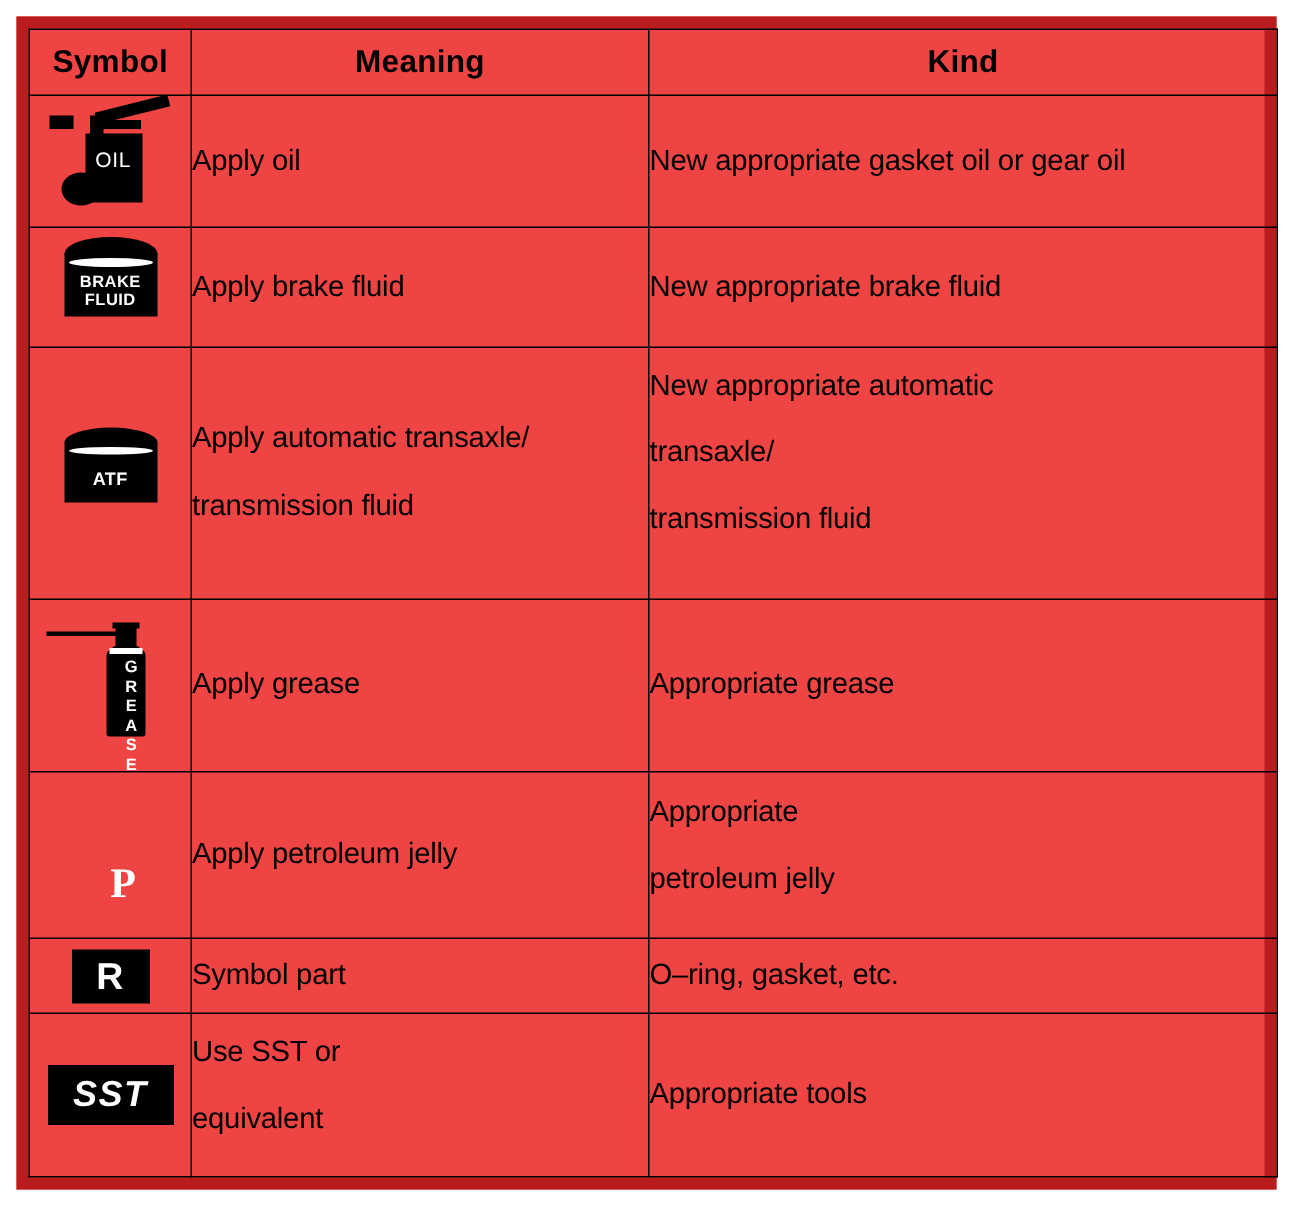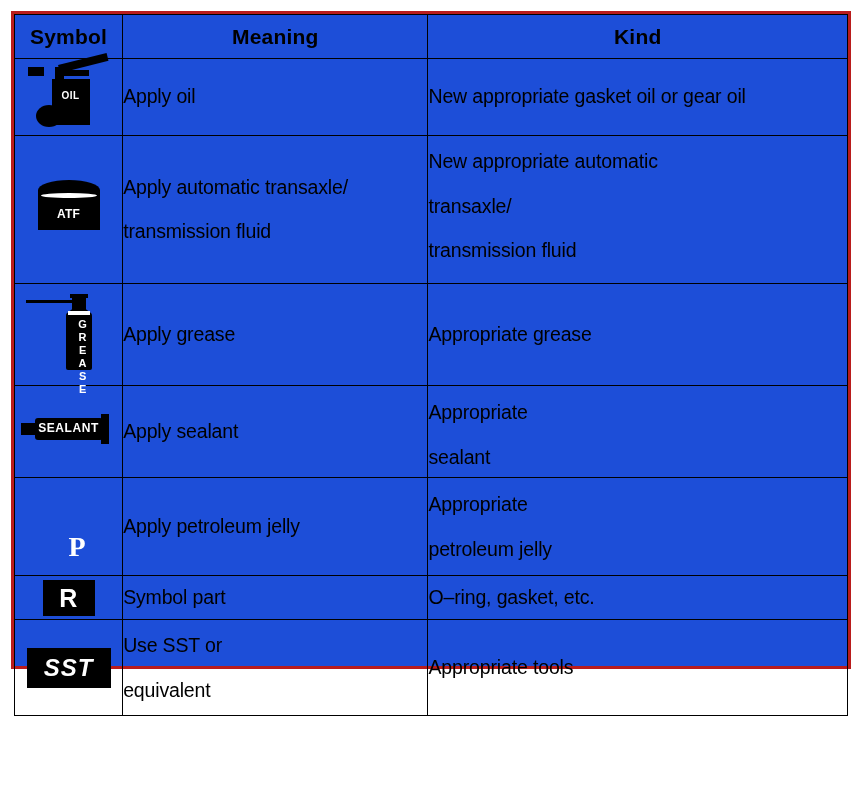--- a/index.html
+++ b/index.html
@@ -15,24 +15,24 @@
     color: #000000;
     overflow: hidden;
   }
 
   
   #table-frame {
     position: absolute;
     left: 11px;
     top: 11px;
     width: 840px;
-    height: 658px;
-    border: 3px solid #b91c1c;
+    height: 782px;
+    border: 8px solid #b91c1c;
     box-sizing: border-box;
-    background: #1d4ed8;
+    background: #ef4444;
   }
 
   table.symtable {
     width: 100%;
     height: 100%;
     border-collapse: collapse;
     table-layout: fixed;
   }
   table.symtable td,
   table.symtable th {
@@ -86,21 +86,21 @@
   }
 
   
   .ico-oil { width: 86px; height: 72px; }
   .ico-oil .body {
     position: absolute; left: 26px; top: 20px;
     width: 38px; height: 46px; background: #000;
   }
   .ico-oil .label {
     position: absolute; left: 30px; top: 32px;
-    width: 30px; color: #fff; font-size: 10px; font-weight: bold;
+    width: 30px; color: #fff; font-size: 14px; font-weight: normal;
     line-height: 10px; text-align: center; letter-spacing: 0.5px;
     font-family: "Liberation Sans", sans-serif;
   }
   .ico-oil .neck {
     position: absolute; left: 29px; top: 8px;
     width: 9px; height: 14px; background: #000;
   }
   .ico-oil .spout {
     position: absolute; left: 33px; top: 6px;
     width: 50px; height: 8px; background: #000;
@@ -251,20 +251,39 @@
           </span>
         </td>
         <td class="text-cell">
           <span class="ln">Apply oil</span>
         </td>
         <td class="text-cell">
           <span class="ln">New appropriate gasket oil or gear oil</span>
         </td>
       </tr>
 
+      <tr style="height:70px;">
+        <td class="symbol-cell">
+          <span class="icon-wrap ico-can ico-bf">
+            <span class="top-ellipse" style="width:62px;height:22px;top:0;"></span>
+            <span class="side" style="top:11px;width:62px;height:42px;"></span>
+            <span class="hl" style="left:3px;top:14px;width:56px;height:6px;"></span>
+            <span class="cantext" style="top:25px;font-size:11px;">
+              <span>BRAKE</span><br>
+              <span>FLUID</span>
+            </span>
+          </span>
+        </td>
+        <td class="text-cell">
+          <span class="ln">Apply brake fluid</span>
+        </td>
+        <td class="text-cell">
+          <span class="ln">New appropriate brake fluid</span>
+        </td>
+      </tr>
 
       <tr style="height:148px;">
         <td class="symbol-cell">
           <span class="icon-wrap ico-can ico-atf">
             <span class="top-ellipse" style="width:62px;height:20px;top:0;"></span>
             <span class="side" style="top:10px;width:62px;height:40px;"></span>
             <span class="hl" style="left:3px;top:13px;width:56px;height:5px;"></span>
             <span class="cantext" style="top:28px;font-size:12px;">ATF</span>
           </span>
         </td>
@@ -292,37 +311,20 @@
           </span>
         </td>
         <td class="text-cell">
           <span class="ln">Apply grease</span>
         </td>
         <td class="text-cell">
           <span class="ln">Appropriate grease</span>
         </td>
       </tr>
 
-      <tr style="height:92px;">
-        <td class="symbol-cell">
-          <span class="icon-wrap ico-sealant">
-            <span class="tnozz"></span>
-            <span class="tbody"></span>
-            <span class="tend"></span>
-            <span class="stext">SEALANT</span>
-          </span>
-        </td>
-        <td class="text-cell">
-          <span class="ln">Apply sealant</span>
-        </td>
-        <td class="text-cell" style="vertical-align:top;padding-top:17px;">
-          <span class="ln">Appropriate</span>
-          <span class="ln">sealant</span>
-        </td>
-      </tr>
 
       <tr style="height:98px;">
         <td class="symbol-cell">
           <span class="ico-p">
             <span>P</span>
           </span>
         </td>
         <td class="text-cell">
           <span class="ln">Apply petroleum jelly</span>
         </td>

